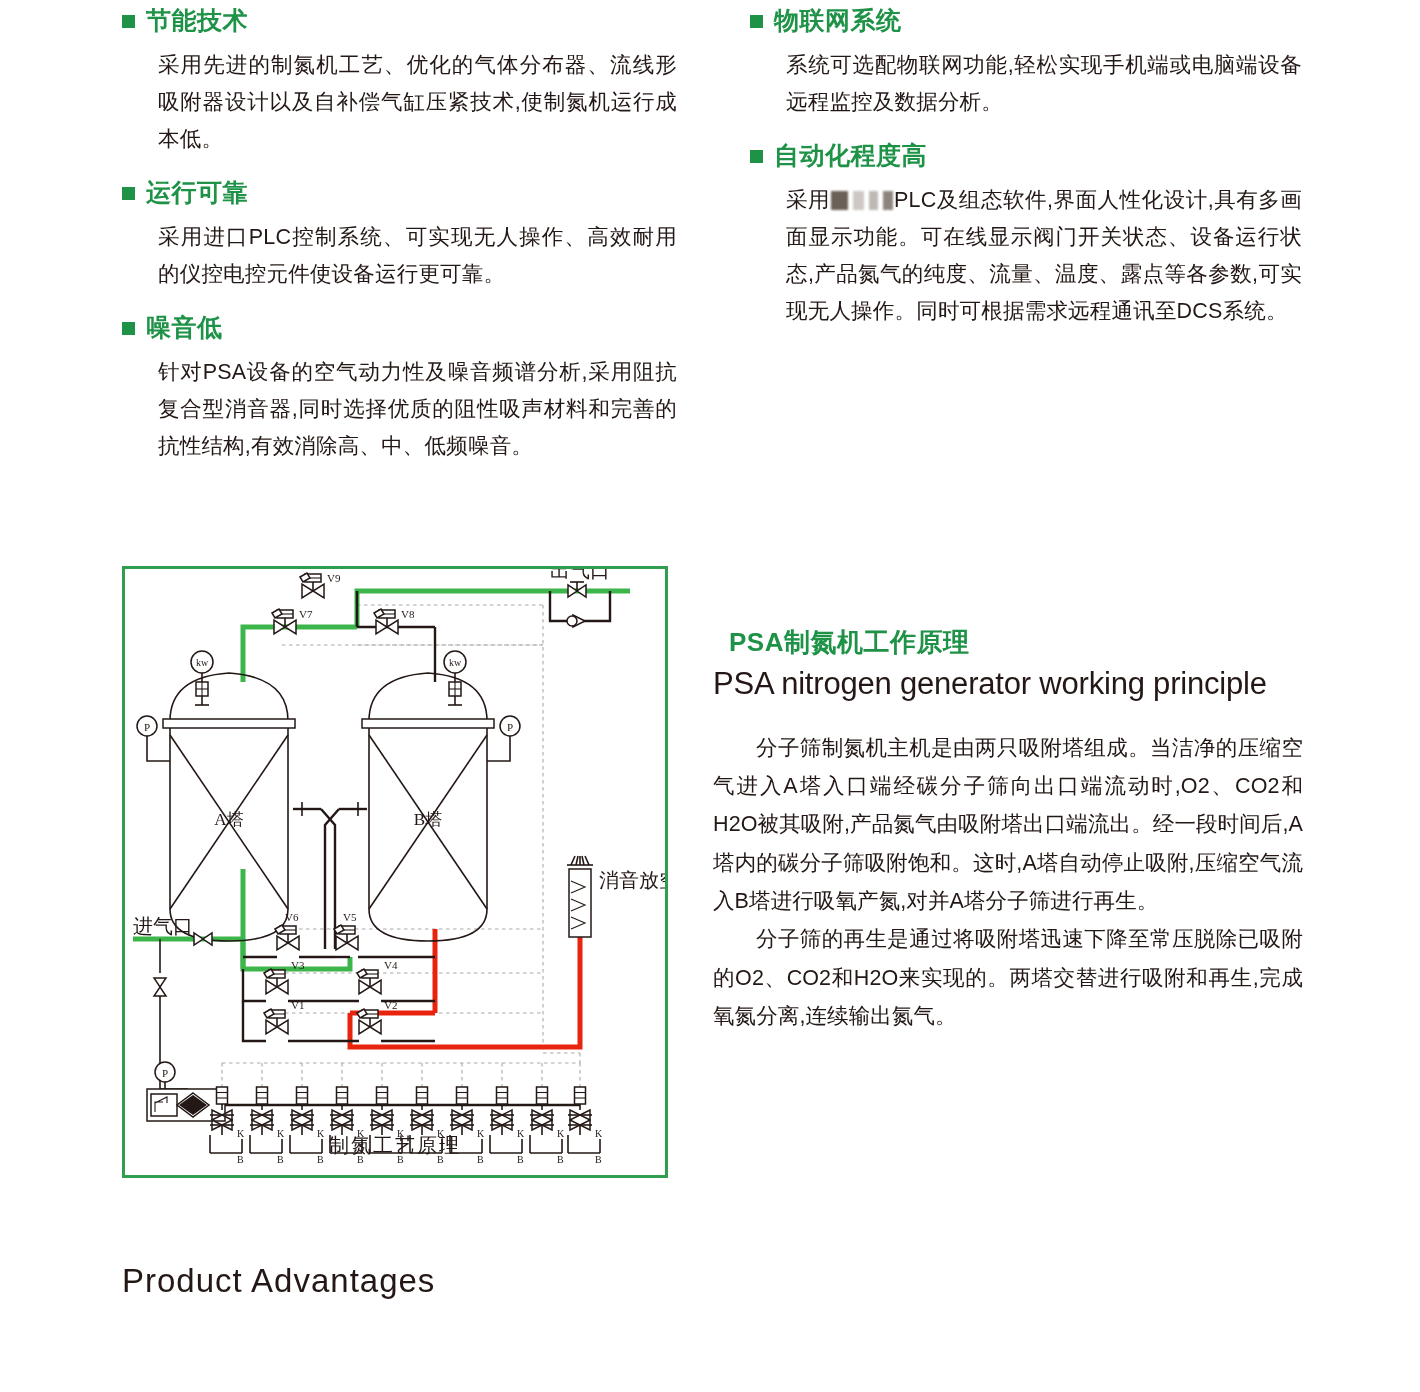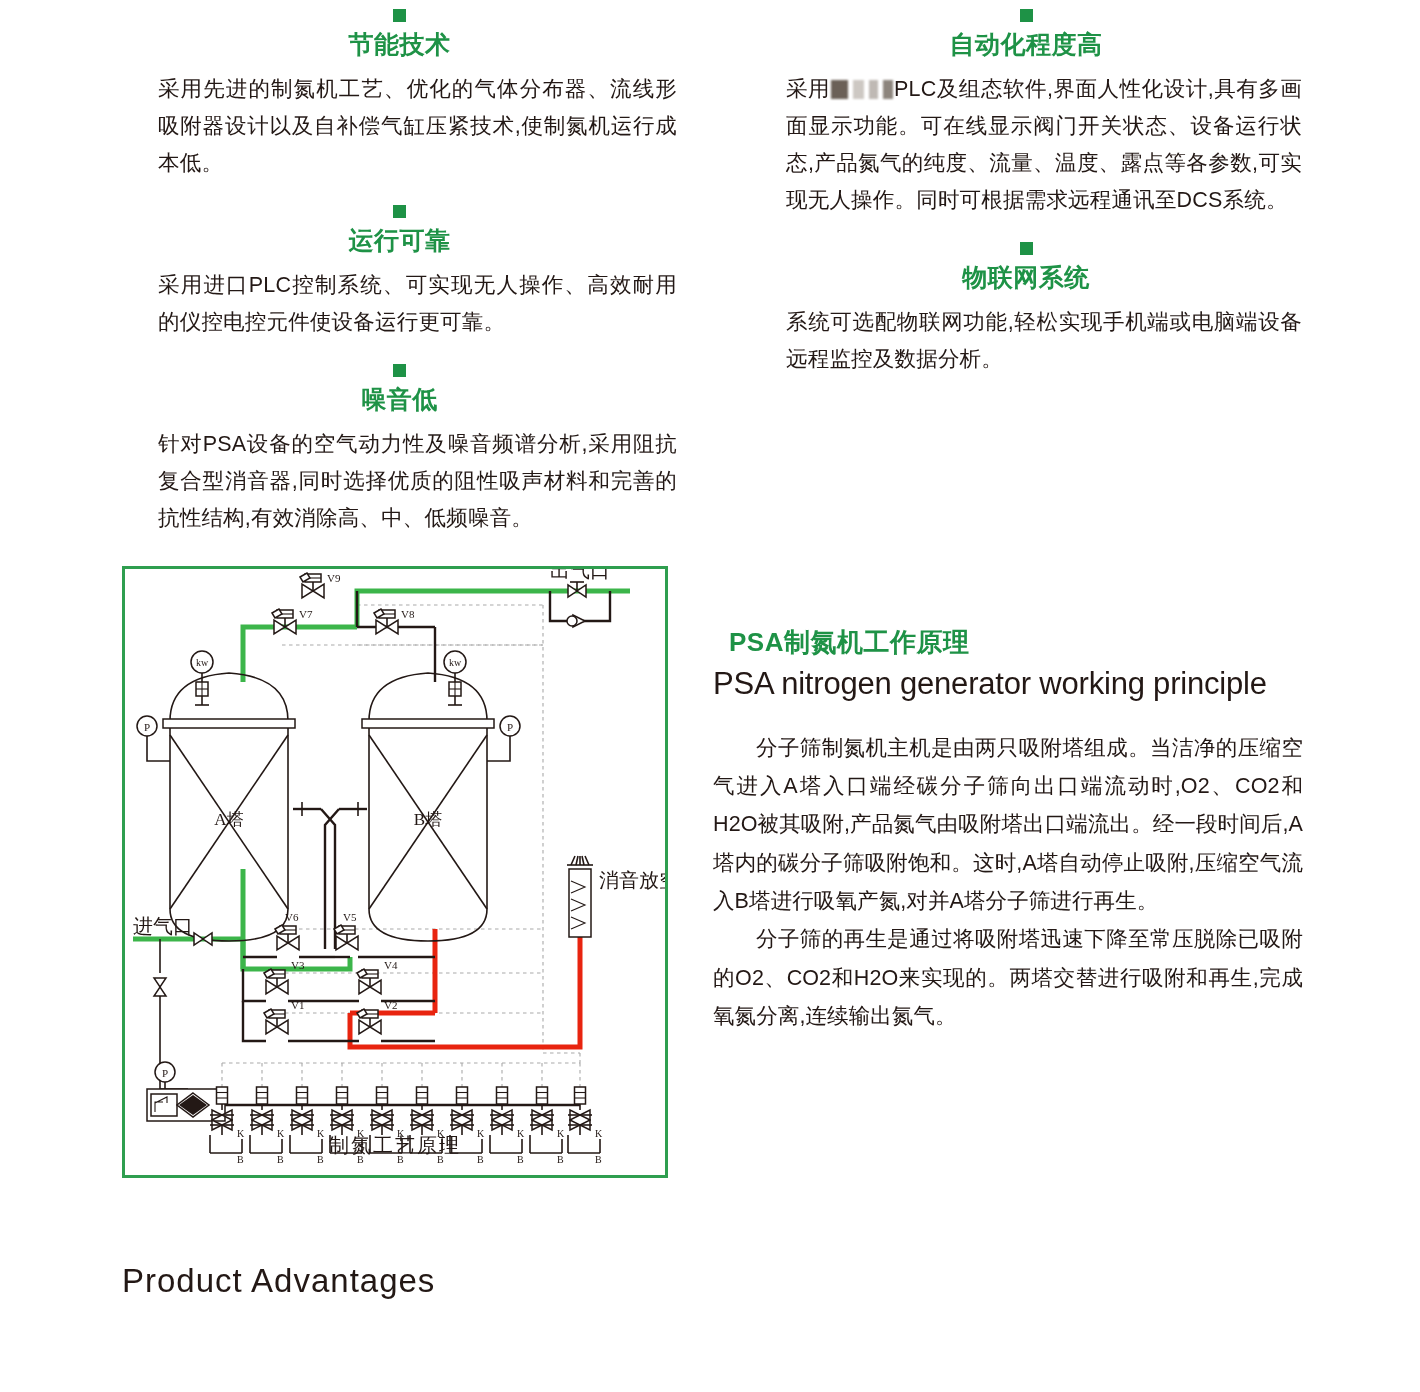--- a/index.html
+++ b/index.html
@@ -6,21 +6,20 @@
   body{
     width:1420px;height:1392px;position:relative;background:#ffffff;
     font-family:"Liberation Sans","DejaVu Sans",sans-serif;
     color:#231815;overflow:hidden;
   }
   .col{position:absolute;}
   
   .feat-head{
     display:flex;align-items:center;gap:11px;
     margin:0 0 14px 0;
-    flex-direction:column;
   }
   .bullet{
     width:13px;height:13px;background:#1e9246;display:inline-block;flex:0 0 auto;
     position:relative;top:1px;
   }
   .feat-title{
     font-size:25px;font-weight:bold;color:#1e9246;letter-spacing:.5px;line-height:1;
   }
   .feat-body{
     font-size:21.5px;line-height:1.72;color:#231815;margin:0 0 22px 36px;
@@ -90,31 +89,31 @@
     </div>
     <p class="feat-body">针对PSA设备的空气动力性及噪音频谱分析,采用阻抗复合型消音器,同时选择优质的阻性吸声材料和完善的抗性结构,有效消除高、中、低频噪音。</p>
   </div>
 </div>
 
 <div class="col" id="right-col" style="left:750px;top:8px;width:552px;">
 
   <div class="feat-block">
     <div class="feat-head">
       <span class="bullet"></span>
+      <span class="feat-title">物联网系统</span>
+    </div>
+    <p class="feat-body">系统可选配物联网功能,轻松实现手机端或电脑端设备远程监控及数据分析。</p>
+  </div>
+
+  <div class="feat-block">
+    <div class="feat-head">
+      <span class="bullet"></span>
       <span class="feat-title">自动化程度高</span>
     </div>
     <p class="feat-body"><span>采用</span><span class="redact"></span><span>PLC及组态软件,界面人性化设计,具有多画面显示功能。可在线显示阀门开关状态、设备运行状态,产品氮气的纯度、流量、温度、露点等各参数,可实现无人操作。同时可根据需求远程通讯至DCS系统。</span></p>
-  </div>
-
-  <div class="feat-block">
-    <div class="feat-head">
-      <span class="bullet"></span>
-      <span class="feat-title">物联网系统</span>
-    </div>
-    <p class="feat-body">系统可选配物联网功能,轻松实现手机端或电脑端设备远程监控及数据分析。</p>
   </div>
 </div>
 
 <div class="col" id="psa-col" style="left:713px;top:628px;width:590px;">
   <h2 class="psa-cn">PSA制氮机工作原理</h2>
   <h3 class="psa-en">PSA nitrogen generator working principle</h3>
   <p class="psa-para">分子筛制氮机主机是由两只吸附塔组成。当洁净的压缩空气进入A塔入口端经碳分子筛向出口端流动时,O2、CO2和H2O被其吸附,产品氮气由吸附塔出口端流出。经一段时间后,A塔内的碳分子筛吸附饱和。这时,A塔自动停止吸附,压缩空气流入B塔进行吸氧产氮,对并A塔分子筛进行再生。</p>
   <p class="psa-para">分子筛的再生是通过将吸附塔迅速下降至常压脱除已吸附的O2、CO2和H2O来实现的。两塔交替进行吸附和再生,完成氧氮分离,连续输出氮气。</p>
 </div>
 

